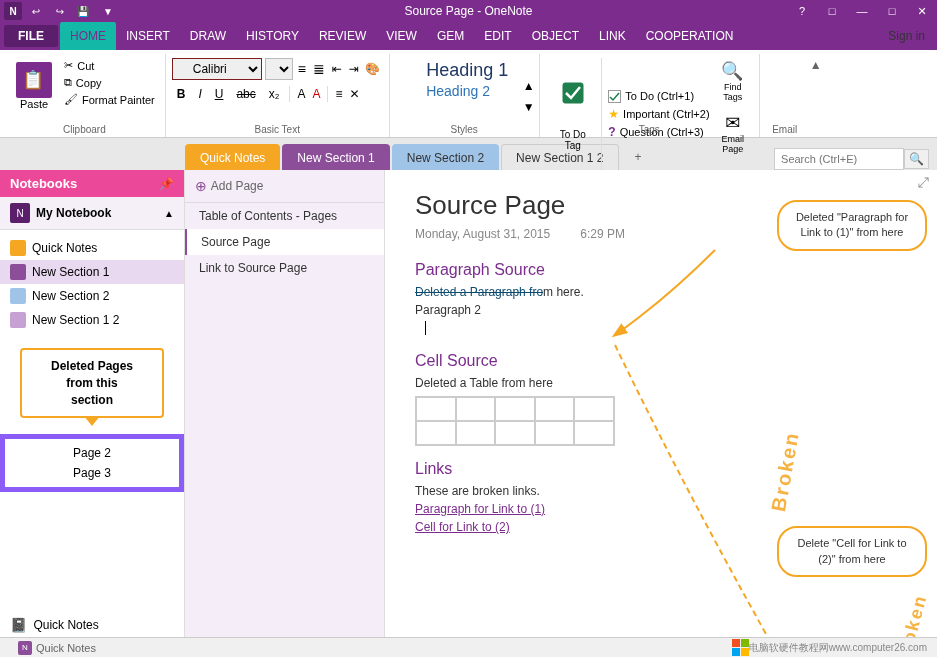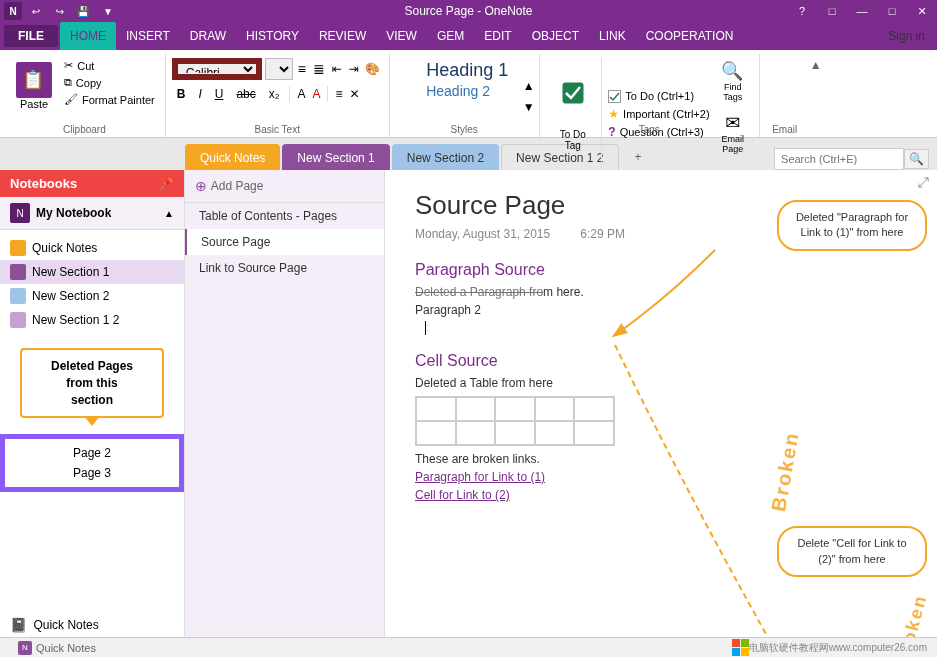--- a/index.html
+++ b/index.html
@@ -23,21 +23,21 @@
     .ribbon-group { display: flex; flex-direction: column; align-items: center; border-right: 1px solid #ddd; padding: 0 6px; position: relative; }
     .ribbon-group-label { font-size: 10px; color: #666; position: absolute; bottom: 2px; text-align: center; width: 100%; }
     .ribbon-content { display: flex; align-items: center; flex: 1; gap: 2px; padding-bottom: 14px; }
 
     
     .paste-btn { display: flex; flex-direction: column; align-items: center; padding: 4px 6px; cursor: pointer; border-radius: 3px; min-width: 44px; }
     .paste-icon { width: 36px; height: 36px; background: #7B2C8C; border-radius: 2px; display: flex; align-items: center; justify-content: center; color: white; font-size: 18px; }
     .small-btns { display: flex; flex-direction: column; gap: 2px; }
     .small-btn { display: flex; align-items: center; gap: 4px; padding: 1px 4px; cursor: pointer; font-size: 11px; border-radius: 2px; }
     .font-row { display: flex; align-items: center; gap: 3px; }
-    .font-select { border: 6px solid #7f1d1d; padding: 1px 4px; font-size: 12px; height: 22px; min-width: 90px; }
+    .font-select { border: 1px solid #7f1d1d; padding: 1px 16px; font-size: 12px; height: 22px; min-width: 90px; }
     .font-size-select { border: 1px solid #bbb; padding: 1px 4px; font-size: 12px; height: 22px; width: 28px; }
     .format-btn { border: 1px solid transparent; background: none; padding: 2px 4px; cursor: pointer; font-size: 12px; height: 22px; border-radius: 2px; }
     .format-btn.bold { font-weight: bold; }
     .format-btn.italic { font-style: italic; }
     .format-btn.underline { text-decoration: underline; }
     .separator { width: 1px; background: #ddd; height: 16px; margin: 0 2px; }
     .heading1 { font-size: 18px; color: #1F3864; font-weight: normal; display: block; }
     .heading2 { font-size: 14px; color: #2E74B5; font-weight: normal; display: block; }
     .tag-item { display: flex; align-items: center; gap: 4px; font-size: 11px; padding: 1px 0; }
     .tag-checkbox { width: 13px; height: 13px; border: 1px solid #999; display: flex; align-items: center; justify-content: center; }
@@ -54,21 +54,21 @@
     .section-tab.section12 { background: #E8E8E8; color: #333; border: 1px solid #ccc; border-bottom: none; }
     .section-tab.add-tab { background: none; color: #666; border: none; }
     .search-box { margin-left: auto; margin-right: 8px; display: flex; align-items: center; }
     .search-input { border: 1px solid #ccc; padding: 2px 6px; font-size: 11px; height: 22px; width: 130px; color: #999; }
 
     
     .main-layout { display: flex; height: calc(657px - 22px - 28px - 88px - 32px - 20px); }
 
     
     .sidebar { width: 185px; background: white; border-right: 1px solid #ddd; display: flex; flex-direction: column; }
-    .sidebar-header { background: #ef4444; color: white; padding: 6px 10px; font-size: 13px; font-weight: bold; display: flex; align-items: center; justify-content: space-between; }
+    .sidebar-header { background: #ec4899; color: white; padding: 6px 10px; font-size: 13px; font-weight: bold; display: flex; align-items: center; justify-content: space-between; }
     .notebook-section { padding: 6px 0; }
     .notebook-item { display: flex; align-items: center; gap: 6px; padding: 4px 10px; cursor: pointer; font-size: 12px; }
     .notebook-item.selected { background: #e8d8f0; }
     .notebook-icon { width: 16px; height: 16px; border-radius: 2px; flex-shrink: 0; }
     .notebook-main { display: flex; align-items: center; gap: 6px; padding: 6px 10px; background: #f5f0f8; border-bottom: 1px solid #ddd; }
     .notebook-main-icon { width: 20px; height: 20px; background: #5a1e6a; border-radius: 2px; display: flex; align-items: center; justify-content: center; color: white; font-size: 10px; }
 
     
     .callout-box { background: white; border: 2px solid #F5A623; border-radius: 4px; padding: 8px 10px; margin: 10px; font-size: 12px; font-weight: bold; text-align: center; line-height: 1.4; position: relative; }
     .callout-box::after { content: ''; position: absolute; bottom: -10px; left: 50%; transform: translateX(-50%); border-left: 8px solid transparent; border-right: 8px solid transparent; border-top: 10px solid #F5A623; }
@@ -357,21 +357,21 @@
 
     <div class="page-title">Source Page</div>
     <div class="page-meta">
       <span>Monday, August 31, 2015</span>
       <span>6:29 PM</span>
     </div>
 
     
     <div class="section-heading">Paragraph Source</div>
     <div class="body-text">
-      <span style="text-decoration:line-through;color:#737373;">Deleted a Paragraph fro</span><span>m here.</span>
+      <span style="text-decoration:line-through;color:#0c4a6e;">Deleted a Paragraph fro</span><span>m here.</span>
     </div>
     <div class="body-text">Paragraph 2</div>
     <span class="cursor-line"></span>
 
     
     <div class="section-heading">Cell Source</div>
     <div class="body-text">Deleted a Table from here</div>
     <div class="table-placeholder">
       <div class="table-cell"></div>
       <div class="table-cell"></div>
@@ -379,20 +379,21 @@
       <div class="table-cell"></div>
       <div class="table-cell"></div>
       <div class="table-cell"></div>
       <div class="table-cell"></div>
       <div class="table-cell"></div>
       <div class="table-cell"></div>
       <div class="table-cell"></div>
     </div>
 
     
+    <div class="section-heading">Links</div>
     <div class="body-text">These are broken links.</div>
     <div class="link-text" style="display:block; margin: 4px 0;">Paragraph for Link to (1)</div>
     <div class="link-text" style="display:block; margin: 4px 0;">Cell for Link to (2)</div>
 
     
     <div style="position:absolute; top:290px; left:360px; color:#F5A623; font-size:20px; font-weight:bold; transform:rotate(-80deg); opacity:0.85; letter-spacing:2px;">Broken</div>
     <div style="position:absolute; top:450px; left:490px; color:#F5A623; font-size:18px; font-weight:bold; transform:rotate(-75deg); opacity:0.85; letter-spacing:2px;">Broken</div>
 
     
     <div class="annotation-callout" style="top:30px; right:10px; font-size:11px;">

